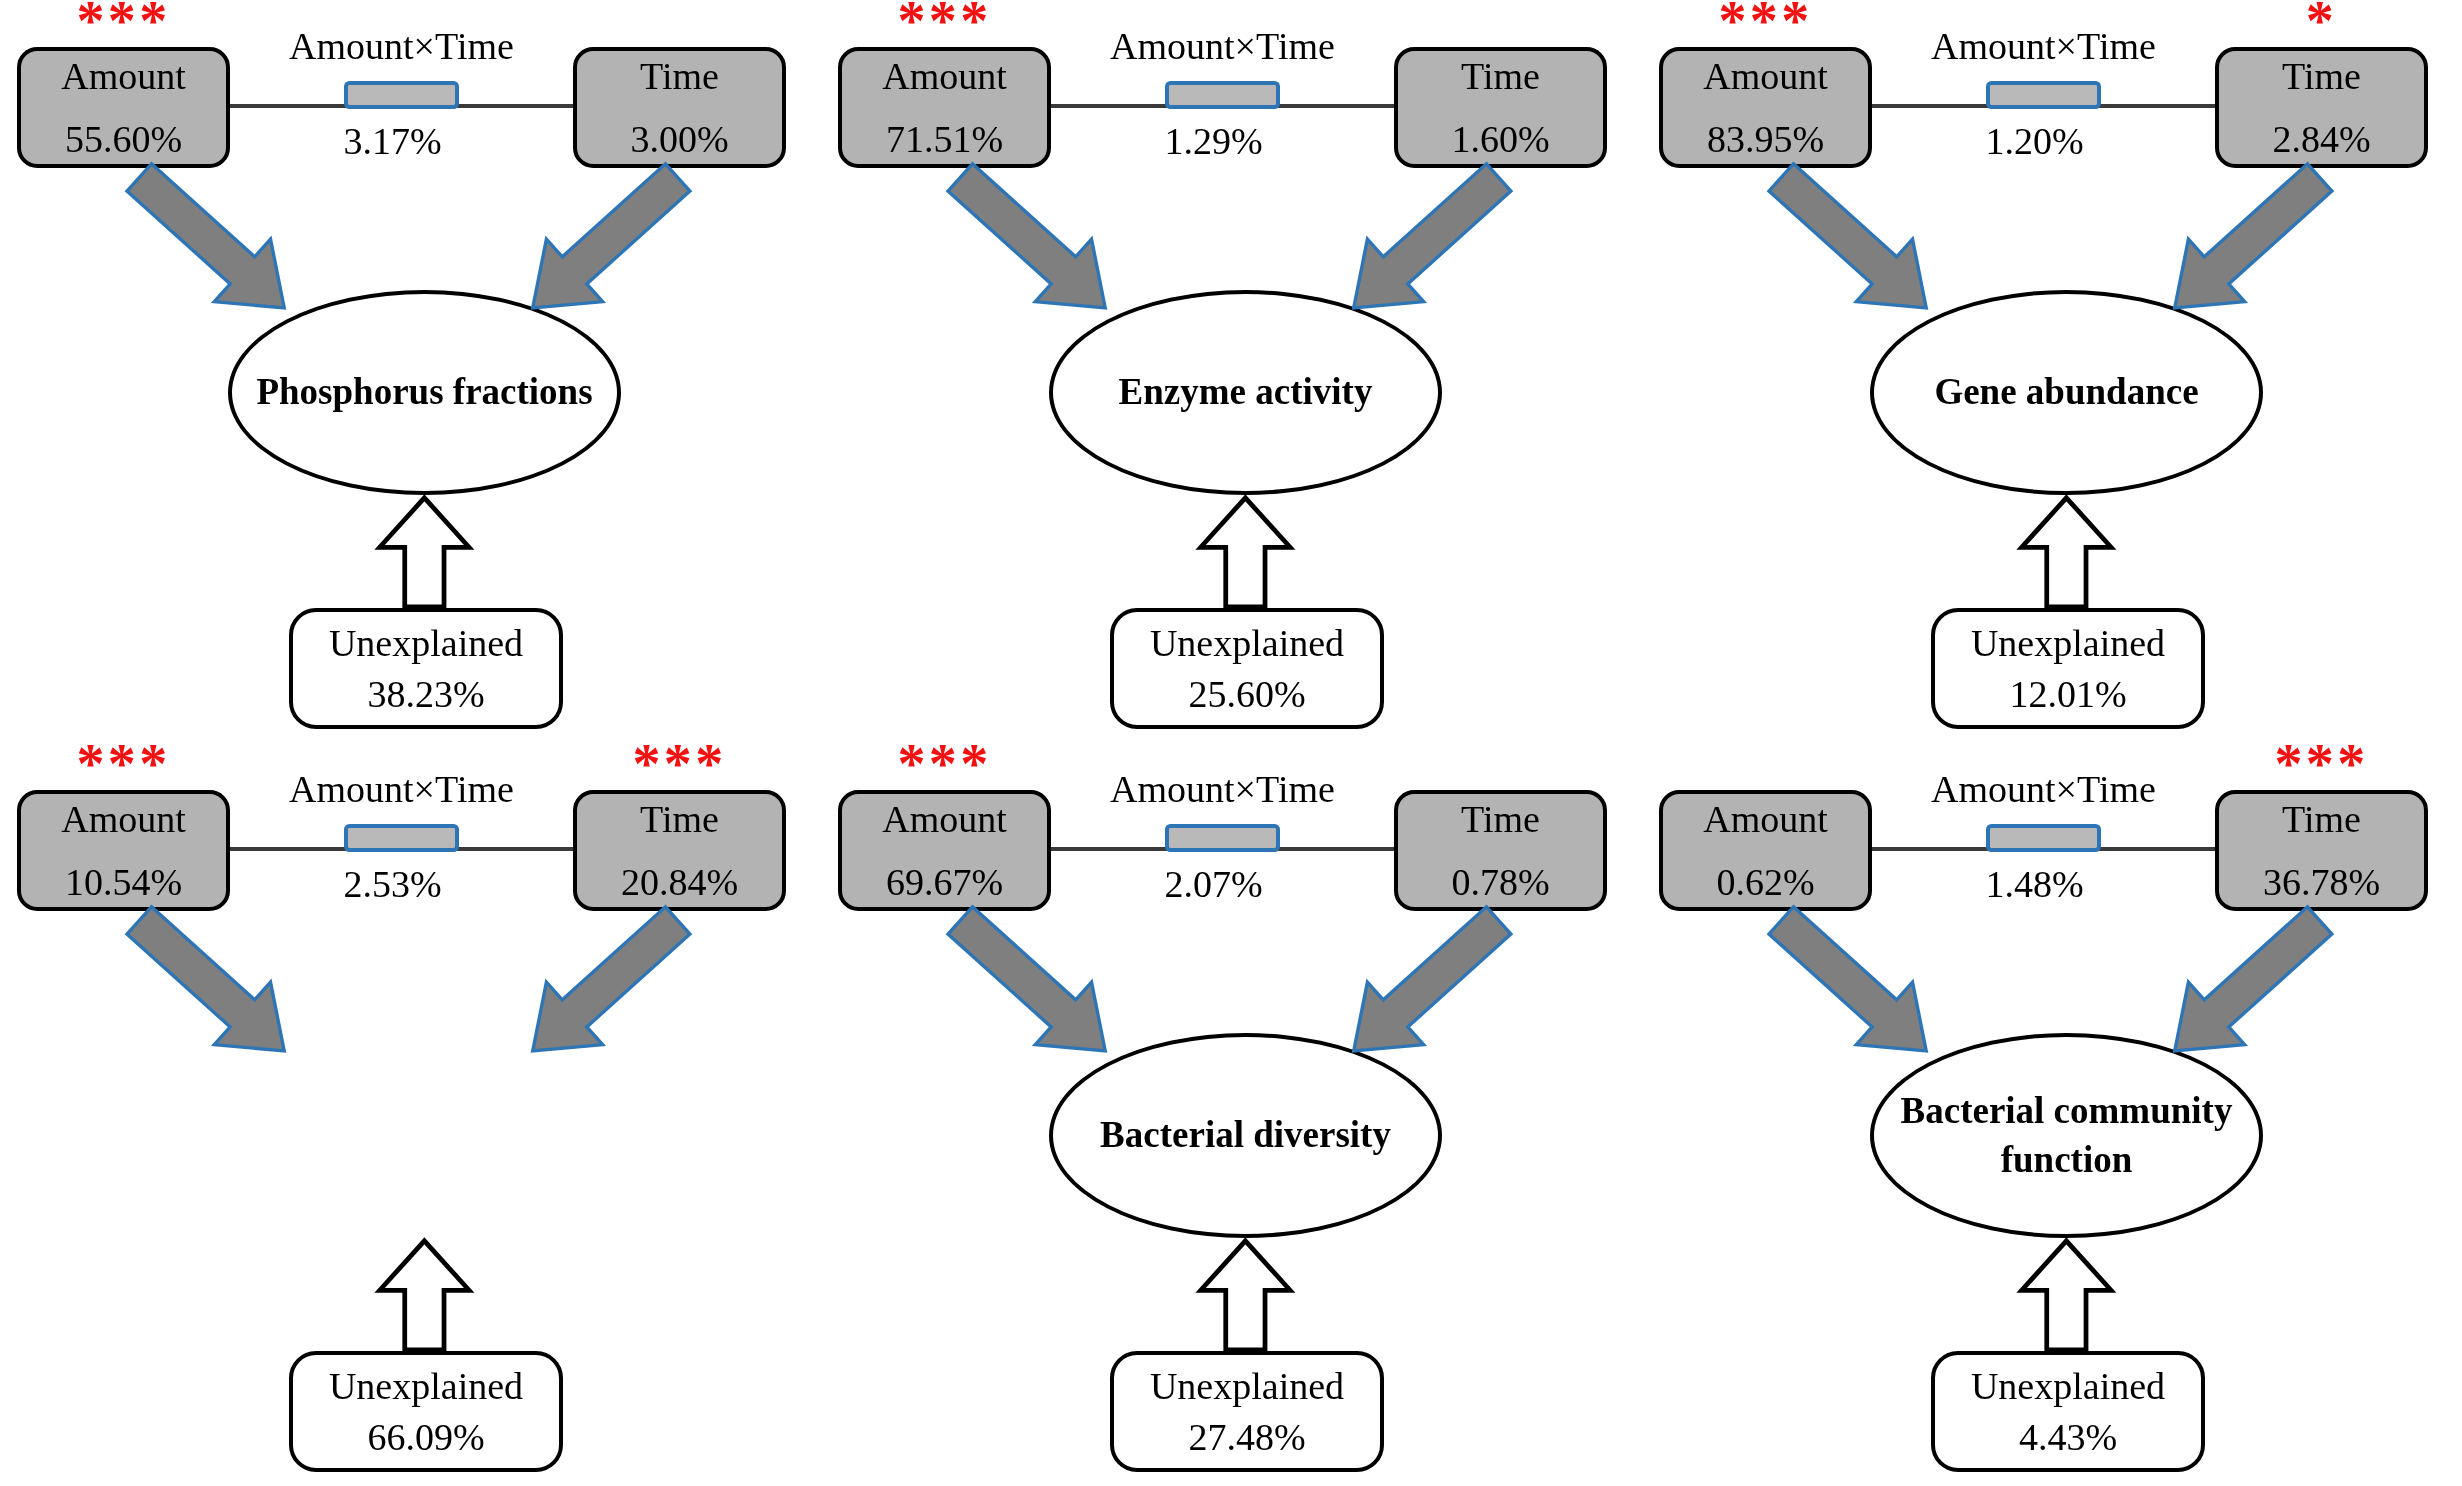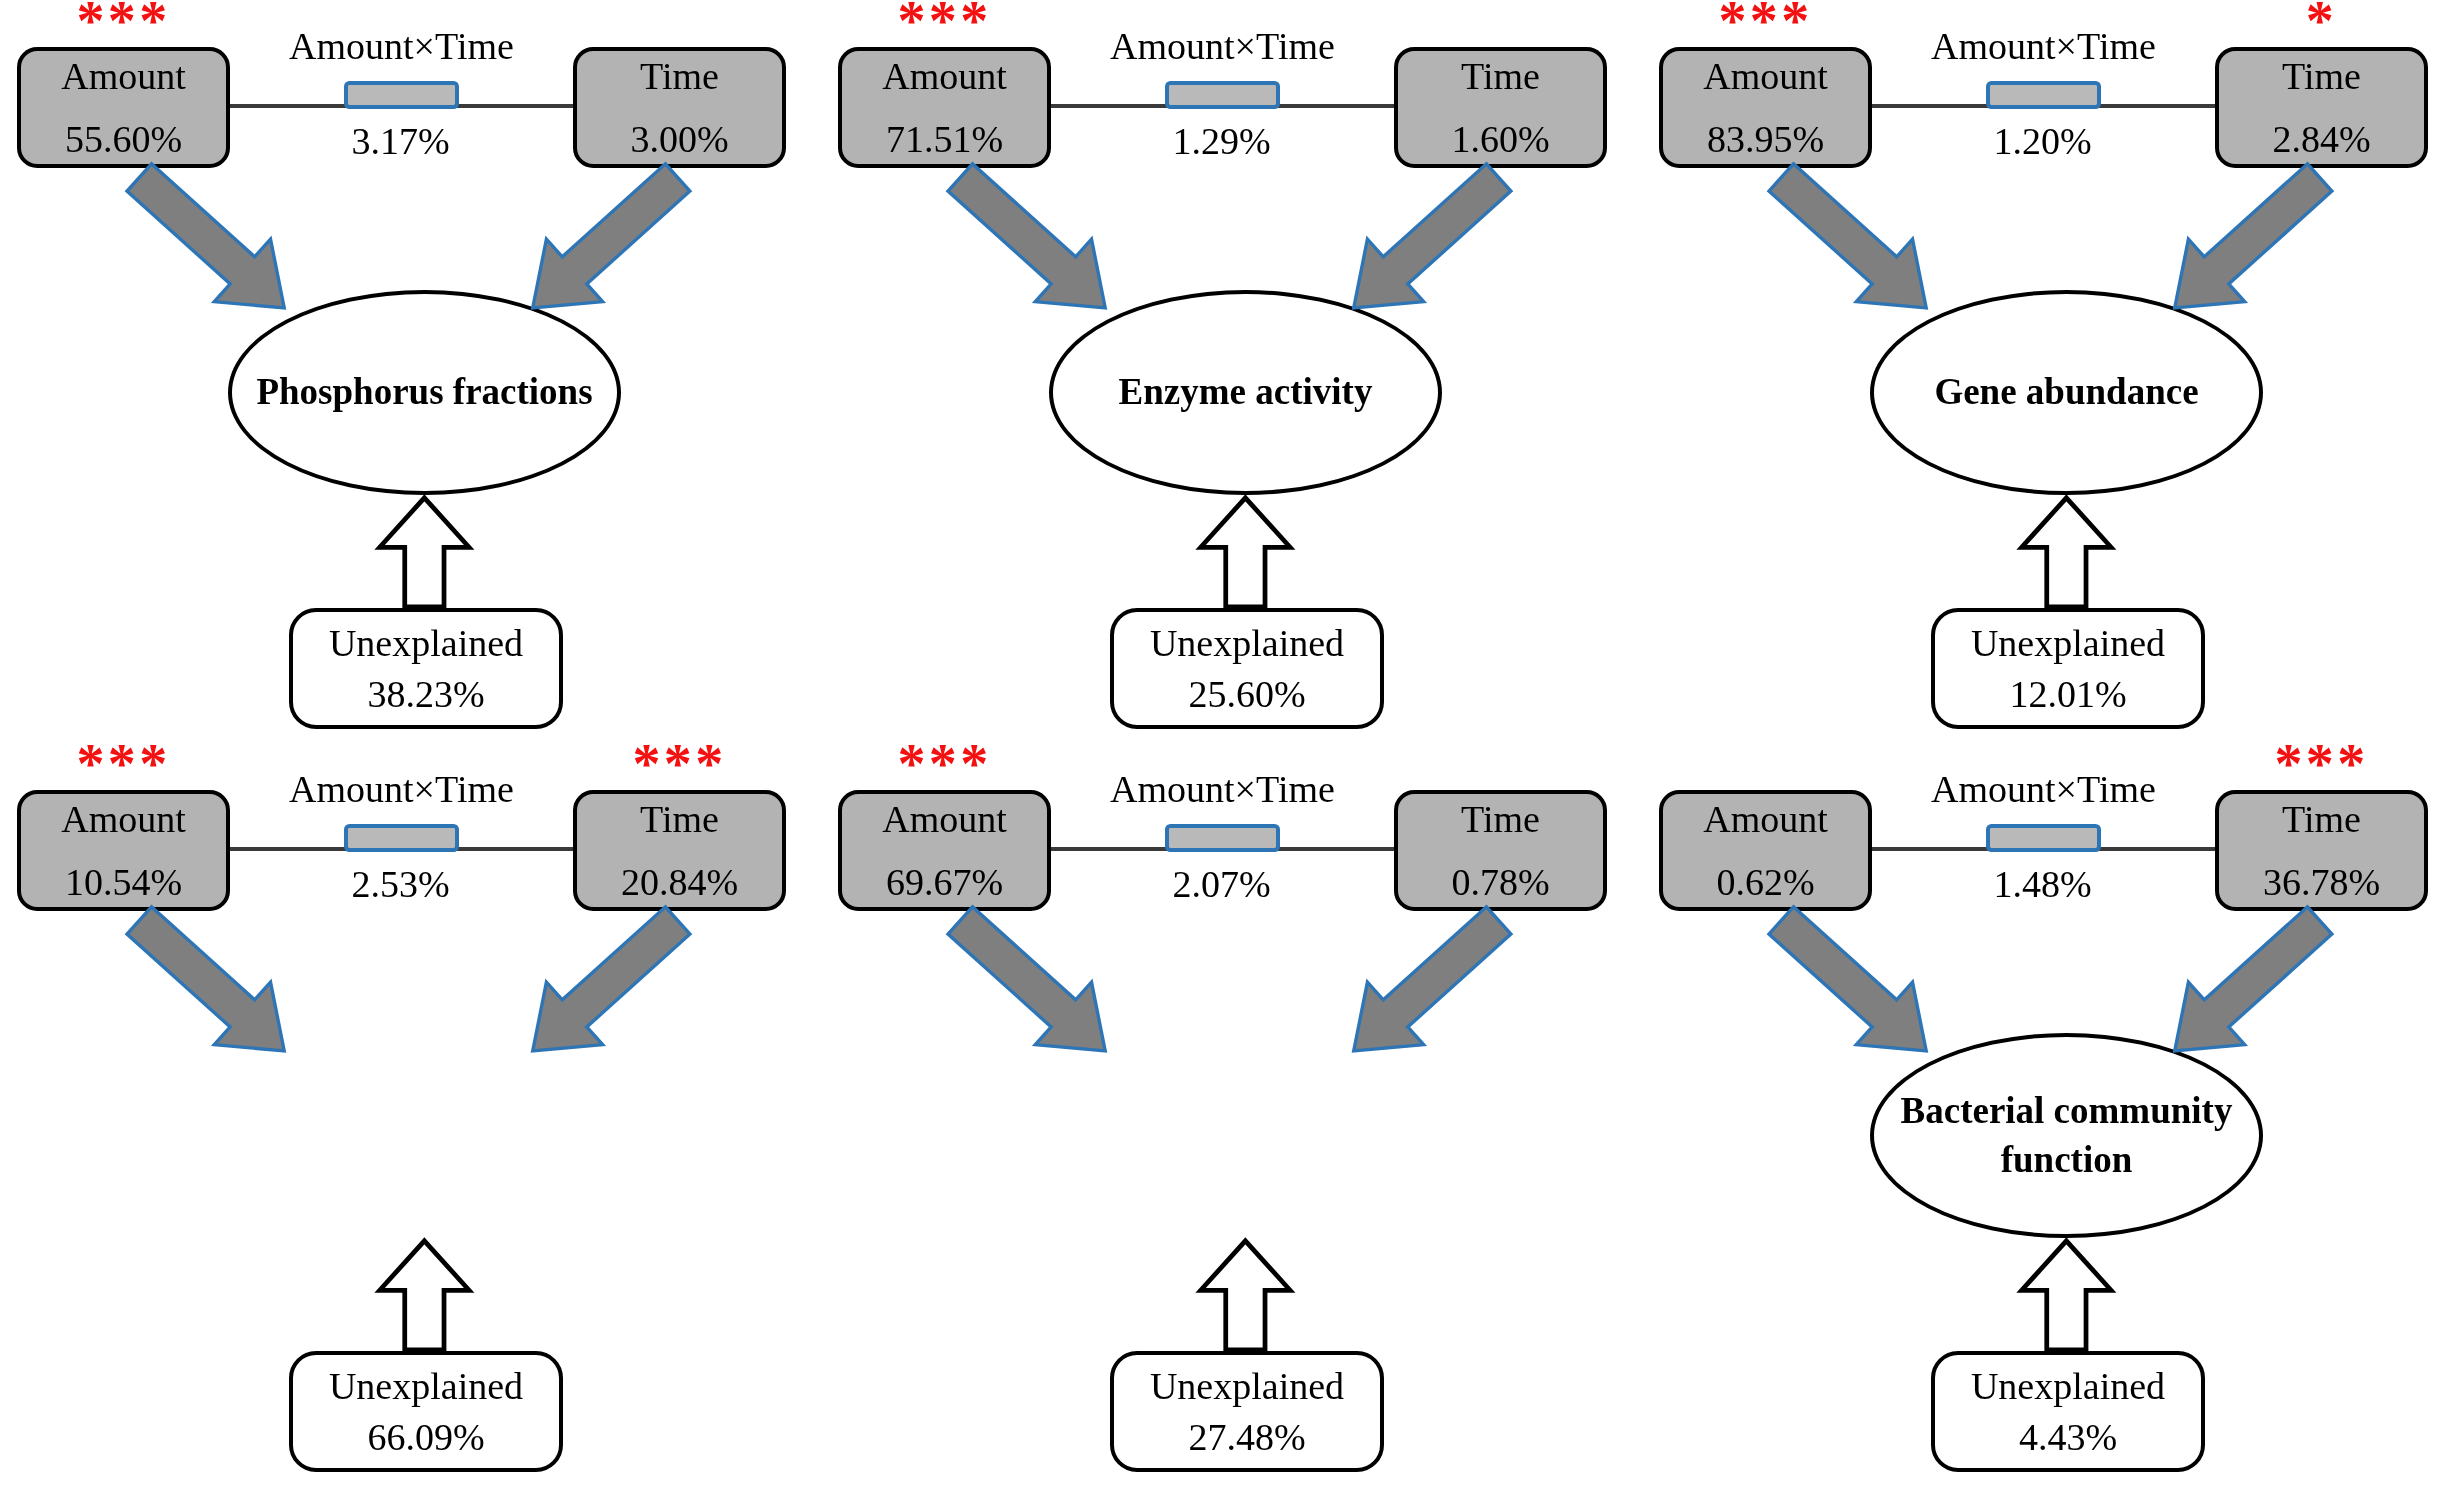--- a/index.html
+++ b/index.html
@@ -54,21 +54,21 @@
   .inter-label{
     position:absolute;left:266px;top:24.4px;width:271px;
     text-align:center;font-size:38px;white-space:nowrap;
   }
   .inter-bar{
     position:absolute;left:344px;top:81px;width:115px;height:28px;
     background:var(--bar-fill);border:4.1px solid var(--bar-border);
     border-radius:5.4px;
   }
   .inter-value{
-    position:absolute;left:299px;top:119px;width:203px;
+    position:absolute;left:291px;top:119px;width:203px;
     text-align:center;font-size:38px;
   }
 
   .ellipse{
     position:absolute;left:228px;top:290px;width:393px;height:205px;
     background:#fff;border:4.1px solid #000;border-radius:50%;
     display:flex;align-items:center;justify-content:center;
     text-align:center;font-size:37px;line-height:1.3;padding:0 15px;font-weight:bold;
   }
 
@@ -212,20 +212,23 @@
     <div class="inter-bar"></div>
     <div class="inter-value">2.07%</div>
     <div class="factor-box amount-box">
       <div>Amount</div>
       <div>69.67%</div>
     </div>
     <div class="factor-box time-box">
       <div>Time</div>
       <div>0.78%</div>
     </div>
+    <div class="ellipse">
+      <span>Bacterial diversity</span>
+    </div>
     <div class="unexplained-box">
       <div>Unexplained</div>
       <div>27.48%</div>
     </div>
     <svg class="overlay" viewBox="0 0 1211 1097">
       <polygon class="diag-arrow" points="0,-27 205,-27 205,-62 288,0 205,62 205,27 0,27" transform="translate(205,262) rotate(42)"></polygon>
       <polygon class="diag-arrow" points="0,-27 205,-27 205,-62 288,0 205,62 205,27 0,27" transform="translate(1000,262) rotate(138)"></polygon>
       <polygon class="up-arrow" points="626,735 692,808 655,808 655,896 597,896 597,808 560,808"></polygon>
     </svg>
   </div>

